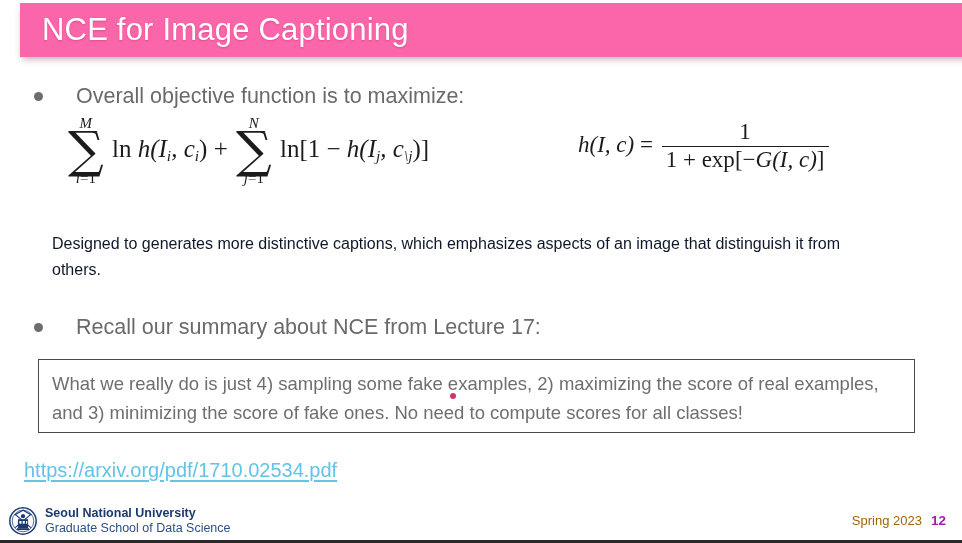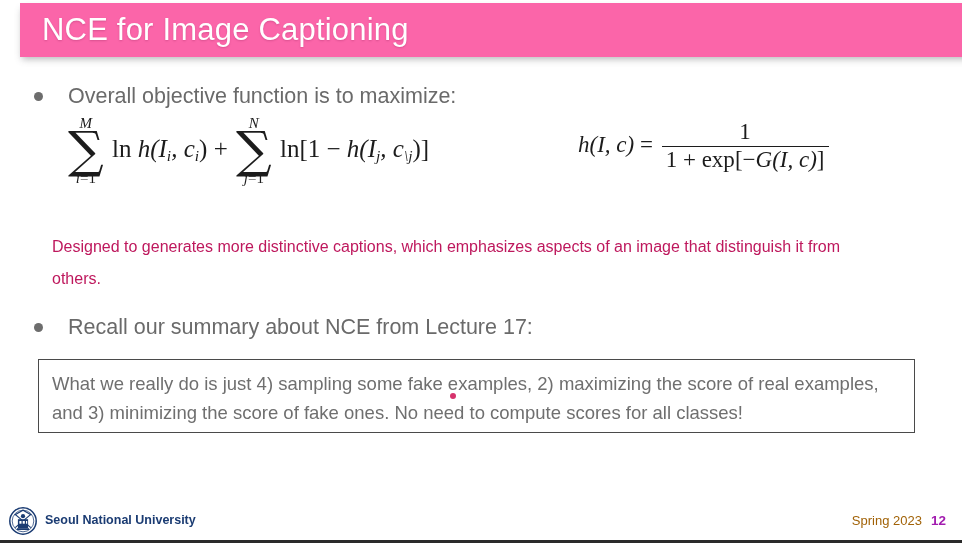--- a/index.html
+++ b/index.html
@@ -51,21 +51,21 @@
   }
   .bullet-dot {
     width: 9px;
     height: 9px;
     border-radius: 50%;
     background: #6d6d6d;
     margin-top: 10px;
     flex: 0 0 auto;
   }
   .bullet-label {
-    margin-left: 25px;
+    margin-left: 33px;
     color: #6a6a6a;
     font-size: 21.5px;
     line-height: 28px;
     white-space: nowrap;
   }
   #bullet-1 { left: 34px; top: 82px; }
   #bullet-2 { left: 34px; top: 313px; }
 
   
   .math {
@@ -143,23 +143,23 @@
     font-size: 23px;
     white-space: nowrap;
   }
 
   
   #desc-text {
     position: absolute;
     left: 52px;
     top: 231px;
     width: 800px;
-    color: #be185d;
+    color: #0f172a;
     font-size: 16px;
-    line-height: 32px;
+    line-height: 26px;
   }
 
   
   #quote-box {
     position: absolute;
     left: 38px;
     top: 359px;
     width: 877px;
     height: 74px;
     border: 1.6px solid #4a4a4a;
@@ -304,37 +304,39 @@
     <span class="bullet-dot"></span>
     <span class="bullet-label">Recall our summary about NCE from Lecture 17:</span>
   </div>
 
   <div id="quote-box">
     <div id="quote-text">What we really do is just 4) sampling some fake examples, 2) maximizing the score of real examples, and 3) minimizing the score of fake ones. No need to compute scores for all classes!</div>
   </div>
 
   <div id="pointer-dot"></div>
 
+  <a id="paper-link" href="#">https://arxiv.org/pdf/1710.02534.pdf</a>
 
   <div id="footer-left">
     <svg id="snu-logo" viewBox="0 0 100 100">
       <circle cx="50" cy="50" r="44" fill="none" stroke="#1a3b72" stroke-width="5"></circle>
       <circle cx="50" cy="50" r="36" fill="none" stroke="#1a3b72" stroke-width="2.5"></circle>
       <path d="M22 30 L50 14 L78 30" fill="none" stroke="#1a3b72" stroke-width="4"></path>
       <path d="M24 28 L76 72" stroke="#1a3b72" stroke-width="4"></path>
       <path d="M76 28 L24 72" stroke="#1a3b72" stroke-width="4"></path>
       <rect x="33" y="44" width="34" height="30" fill="#1a3b72"></rect>
       <rect x="38" y="50" width="7" height="9" fill="#ffffff"></rect>
       <rect x="49" y="50" width="7" height="9" fill="#ffffff"></rect>
       <rect x="60" y="50" width="4" height="9" fill="#ffffff"></rect>
       <rect x="30" y="74" width="40" height="6" fill="#1a3b72"></rect>
       <circle cx="50" cy="34" r="7" fill="#1a3b72"></circle>
     </svg>
     <div id="footer-names">
       <div id="footer-university">Seoul National University</div>
+      <div id="footer-school">Graduate School of Data Science</div>
     </div>
   </div>
 
   <div id="footer-right">
     <span id="footer-term">Spring 2023</span>
     <span id="footer-page">12</span>
   </div>
 
   <div id="footer-bottom-rule"></div>
 

